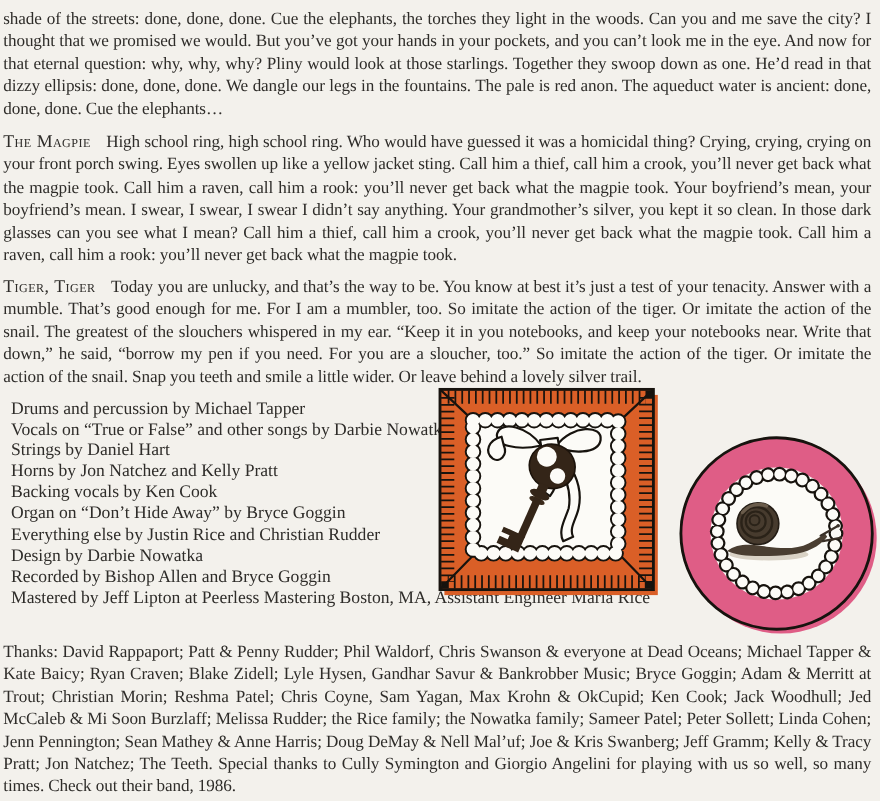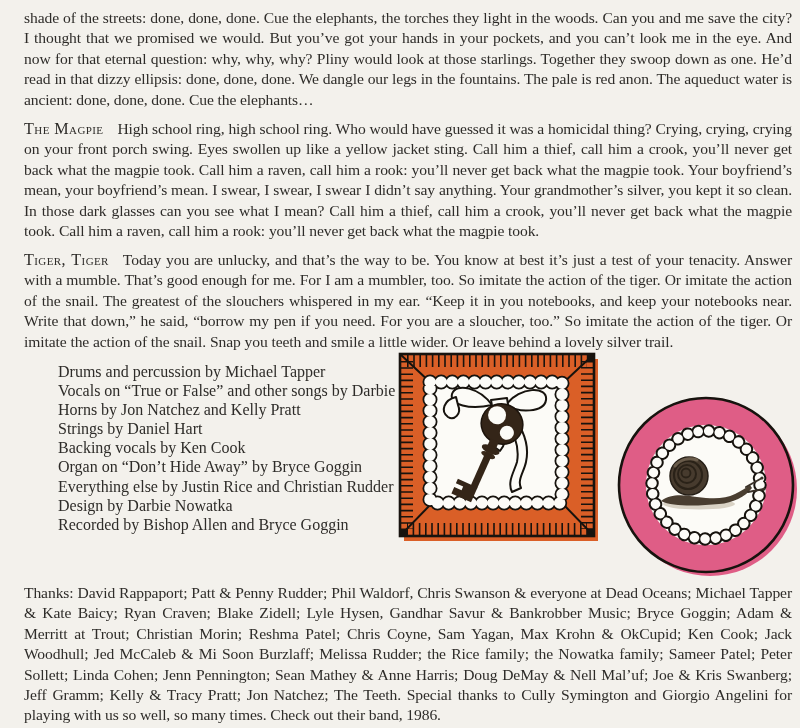--- a/index.html
+++ b/index.html
@@ -5,36 +5,36 @@
   html,body{margin:0;padding:0;}
   body{background:#f3f1ec;}
   .page{
     position:relative;
     width:800px;height:728px;
     overflow:hidden;
     background:#f3f1ec;
     color:#2e2c29;
     font-family:"Liberation Serif", serif;
   }
-  .block{position:absolute;left:24px;right:8px;}
+  .block{position:absolute;left:3px;right:8px;}
   .para{
     margin:0;
     font-size:15.6px;
     line-height:20.4px;
     text-align:justify;
     letter-spacing:-0.1px;
   }
   .song-title{
     font-weight:normal;
     font-variant:small-caps;
     letter-spacing:0.4px;
     font-size:16.2px;
     padding-right:14px;
   }
-  .credits-block{top:362px;left:10px;right:8px;margin-left:48px;}
+  .credits-block{top:362px;left:10px;right:8px;}
   .credit-line{
     font-size:16px;
     line-height:19.1px;
     white-space:nowrap;
   }
   .thanks-block{top:583px;}
   .illus{position:absolute;}
   .key-illus{left:396px;top:350px;}
   .snail-illus{left:615px;top:392px;}
 </style>
@@ -51,27 +51,28 @@
     <span class="song-title">The Magpie</span><span>High school ring, high school ring. Who would have guessed it was a homicidal thing? Crying, crying, crying on your front porch swing. Eyes swollen up like a yellow jacket sting. Call him a thief, call him a crook, you’ll never get back what the magpie took. Call him a raven, call him a rook: you’ll never get back what the magpie took. Your boyfriend’s mean, your boyfriend’s mean. I swear, I swear, I swear I didn’t say anything. Your grandmother’s silver, you kept it so clean. In those dark glasses can you see what I mean? Call him a thief, call him a crook, you’ll never get back what the magpie took. Call him a raven, call him a rook: you’ll never get back what the magpie took.</span>
   </p>
 
   <p class="block para" style="top:250px;">
     <span class="song-title">Tiger, Tiger</span><span>Today you are unlucky, and that’s the way to be. You know at best it’s just a test of your tenacity. Answer with a mumble. That’s good enough for me. For I am a mumbler, too. So imitate the action of the tiger. Or imitate the action of the snail. The greatest of the slouchers whispered in my ear. “Keep it in you notebooks, and keep your notebooks near. Write that down,” he said, “borrow my pen if you need. For you are a sloucher, too.” So imitate the action of the tiger. Or imitate the action of the snail. Snap you teeth and smile a little wider. Or leave behind a lovely silver trail.</span>
   </p>
 
   <div class="block credits-block">
     <div class="credit-line">Drums and percussion by Michael Tapper</div>
     <div class="credit-line">Vocals on “True or False” and other songs by Darbie Nowatka</div>
+    <div class="credit-line">Strings by Daniel Hart</div>
     <div class="credit-line">Horns by Jon Natchez and Kelly Pratt</div>
-    <div class="credit-line">Strings by Daniel Hart</div>
     <div class="credit-line">Backing vocals by Ken Cook</div>
     <div class="credit-line">Organ on “Don’t Hide Away” by Bryce Goggin</div>
     <div class="credit-line">Everything else by Justin Rice and Christian Rudder</div>
     <div class="credit-line">Design by Darbie Nowatka</div>
     <div class="credit-line">Recorded by Bishop Allen and Bryce Goggin</div>
+    <div class="credit-line">Mastered by Jeff Lipton at Peerless Mastering Boston, MA, Assistant Engineer Maria Rice</div>
   </div>
 
   <p class="block para thanks-block">
     <span>Thanks: David Rappaport; Patt &amp; Penny Rudder; Phil Waldorf, Chris Swanson &amp; everyone at Dead Oceans; Michael Tapper &amp; Kate Baicy; Ryan Craven; Blake Zidell; Lyle Hysen, Gandhar Savur &amp; Bankrobber Music; Bryce Goggin; Adam &amp; Merritt at Trout; Christian Morin; Reshma Patel; Chris Coyne, Sam Yagan, Max Krohn &amp; OkCupid; Ken Cook; Jack Woodhull; Jed McCaleb &amp; Mi Soon Burzlaff; Melissa Rudder; the Rice family; the Nowatka family; Sameer Patel; Peter Sollett; Linda Cohen; Jenn Pennington; Sean Mathey &amp; Anne Harris; Doug DeMay &amp; Nell Mal’uf; Joe &amp; Kris Swanberg; Jeff Gramm; Kelly &amp; Tracy Pratt; Jon Natchez; The Teeth. Special thanks to Cully Symington and Giorgio Angelini for playing with us so well, so many times. Check out their band, 1986.</span>
   </p>
 
   <div class="illus key-illus">
     <svg width="206" height="196" viewBox="0 0 206 196">
 
       <rect x="8" y="9" width="194" height="182" fill="#da5f27"></rect>

